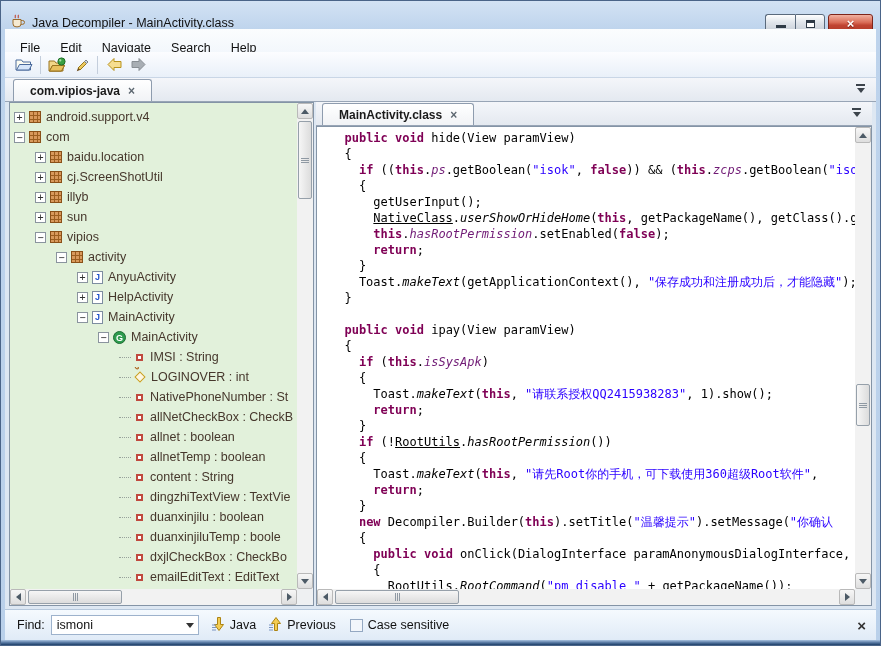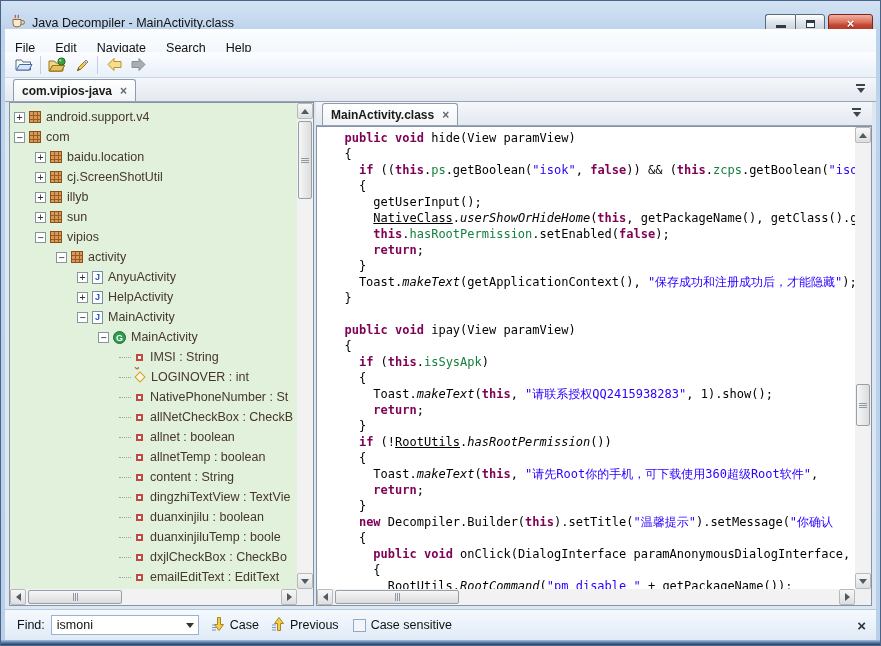--- a/index.html
+++ b/index.html
@@ -20,36 +20,36 @@
   .wbtn-close { width:45px; margin-left:3px; border-radius:3px;
     background:linear-gradient(#f2b2a2,#d86a55 45%,#c04432 60%,#b23a28);
     border:1px solid #7e251a; color:#fff; font-weight:bold; font-size:13px;
     text-shadow:0 1px 1px #802015; }
   .glyph-min { width:10px; height:3px; background:#2e3a46; margin-top:6px; }
   .glyph-restore { width:9px; height:8px; border:1px solid #2e3a46; border-top:3px solid #2e3a46; background:#fff; }
 
   
   .menubar { position:absolute; top:28px; left:4px; right:4px; height:38px;
     background:linear-gradient(#fbfdfe,#eef4fb); border-bottom:1px solid #dde6f0;
-    display:flex; align-items:center; }
+    display:flex; align-items:center; padding-left:5px; }
   .menu-item { font-size:12.5px; color:#111; padding:3px 10px; }
 
   
   .toolbar { position:absolute; top:51px; left:4px; right:4px; height:26px;
     background:linear-gradient(#fcfdff,#e9f0f9); border-bottom:1px solid #c9d6e6;
     display:flex; align-items:center; padding-left:7px; }
   .tbtn { width:24px; height:22px; display:flex; align-items:center; justify-content:center; border-radius:2px; }
   .tsep { width:1px; height:18px; background:#c4cedc; margin:0 4px; }
 
   
   .tabrow { position:absolute; left:4px; right:4px; height:24px;
     background:linear-gradient(#f4f6fa,#e4e9f0); border-bottom:1px solid #98a5b6; }
   .tabrow-outer { top:77px; }
   .tab { position:absolute; left:8px; bottom:0px; height:22px; display:inline-flex; align-items:center;
-    padding:0 8px; background:linear-gradient(#ffffff,#f1f3f6);
+    padding:0 16px; background:linear-gradient(#ffffff,#f1f3f6);
     border:1px solid #8e9cae; border-bottom:none; border-radius:3px 3px 0 0;
     font-size:12px; font-weight:bold; color:#1a1a1a; }
   .tab-close { margin-left:8px; color:#5d6770; font-size:12px; font-weight:bold; cursor:default; }
   .dd-btn { position:absolute; right:9px; top:6px; width:13px; display:flex; flex-direction:column; align-items:center; }
   .dd-bar { width:9px; height:2px; background:#3c444c; margin-bottom:2px; }
   .dd-tri { width:0; height:0; border:4px solid transparent; border-top:5px solid #3c444c; }
 
   
   .main { position:absolute; top:101px; left:4px; right:4px; bottom:36px; background:#dde7f2; }
 
@@ -79,21 +79,21 @@
 
   .right-panel { position:absolute; left:311px; right:4px; top:0; bottom:3px; }
   .tabrow-inner { position:absolute; top:0; left:0; right:0; height:24px;
     background:linear-gradient(#f4f6fa,#e4e9f0); border-bottom:1px solid #98a5b6; }
   .editor { position:absolute; top:24px; left:0; right:0; bottom:0; border:1px solid #8494a6; background:#fff; }
   .code-viewport { position:absolute; left:0; top:0; right:16px; bottom:16px; overflow:hidden;
     padding:3px 0 0 13px; background:#fff; }
   .code-line { white-space:pre; font-family:"DejaVu Sans Mono", monospace; font-size:12px; line-height:16px; color:#000; }
   .tk-k { color:#7f0055; font-weight:bold; }
   .tk-s { color:#2a00ff; }
-  .tk-f { color:#15803d; }
+  .tk-f { color:#701a75;font-style:italic; }
   .tk-m { font-style:italic; }
   .tk-u { text-decoration:underline; }
   .tk-p { color:#000; }
 
   
   .vscroll { position:absolute; top:0; bottom:16px; right:0; width:16px; background:#f2f2f2; }
   .hscroll { position:absolute; left:0; right:16px; bottom:0; height:16px; background:#f2f2f2; }
   .sb-corner { position:absolute; right:0; bottom:0; width:16px; height:16px; background:#eef0f2; }
   .sb-btn { position:absolute; width:16px; height:16px; background:linear-gradient(#f7f7f7,#dedede);
     border:1px solid #b9b9b9; border-radius:2px; display:flex; align-items:center; justify-content:center; }
@@ -459,21 +459,21 @@
       <span class="combo-dd">
           <span class="combo-tri"></span>
         </span>
     </span>
     <span class="find-ico">
       <svg width="15" height="16" viewBox="0 0 15 16">
         <path d="M7.5 1.5 v7 h3 l-4.5 6 -4.5 -6 h3 v-7 z" fill="#f3cc52" stroke="#ac8414" transform="translate(2,0)"></path>
         <path d="M1 9 h4 M1 11.5 h4 M1 14 h4" stroke="#7a94c0" stroke-width="1"></path>
       </svg>
     </span>
-    <span>Case</span>
+    <span>Java</span>
     <span class="find-ico">
       <svg width="15" height="16" viewBox="0 0 15 16">
         <path d="M7.5 14.5 v-7 h3 l-4.5 -6 -4.5 6 h3 v7 z" fill="#f3cc52" stroke="#ac8414" transform="translate(2,0)"></path>
         <path d="M1 9 h4 M1 11.5 h4 M1 14 h4" stroke="#7a94c0" stroke-width="1"></path>
       </svg>
     </span>
     <span>Previous</span>
     <span class="checkbox"></span>
     <span>Case sensitive</span>
     <span class="find-close">×</span>

